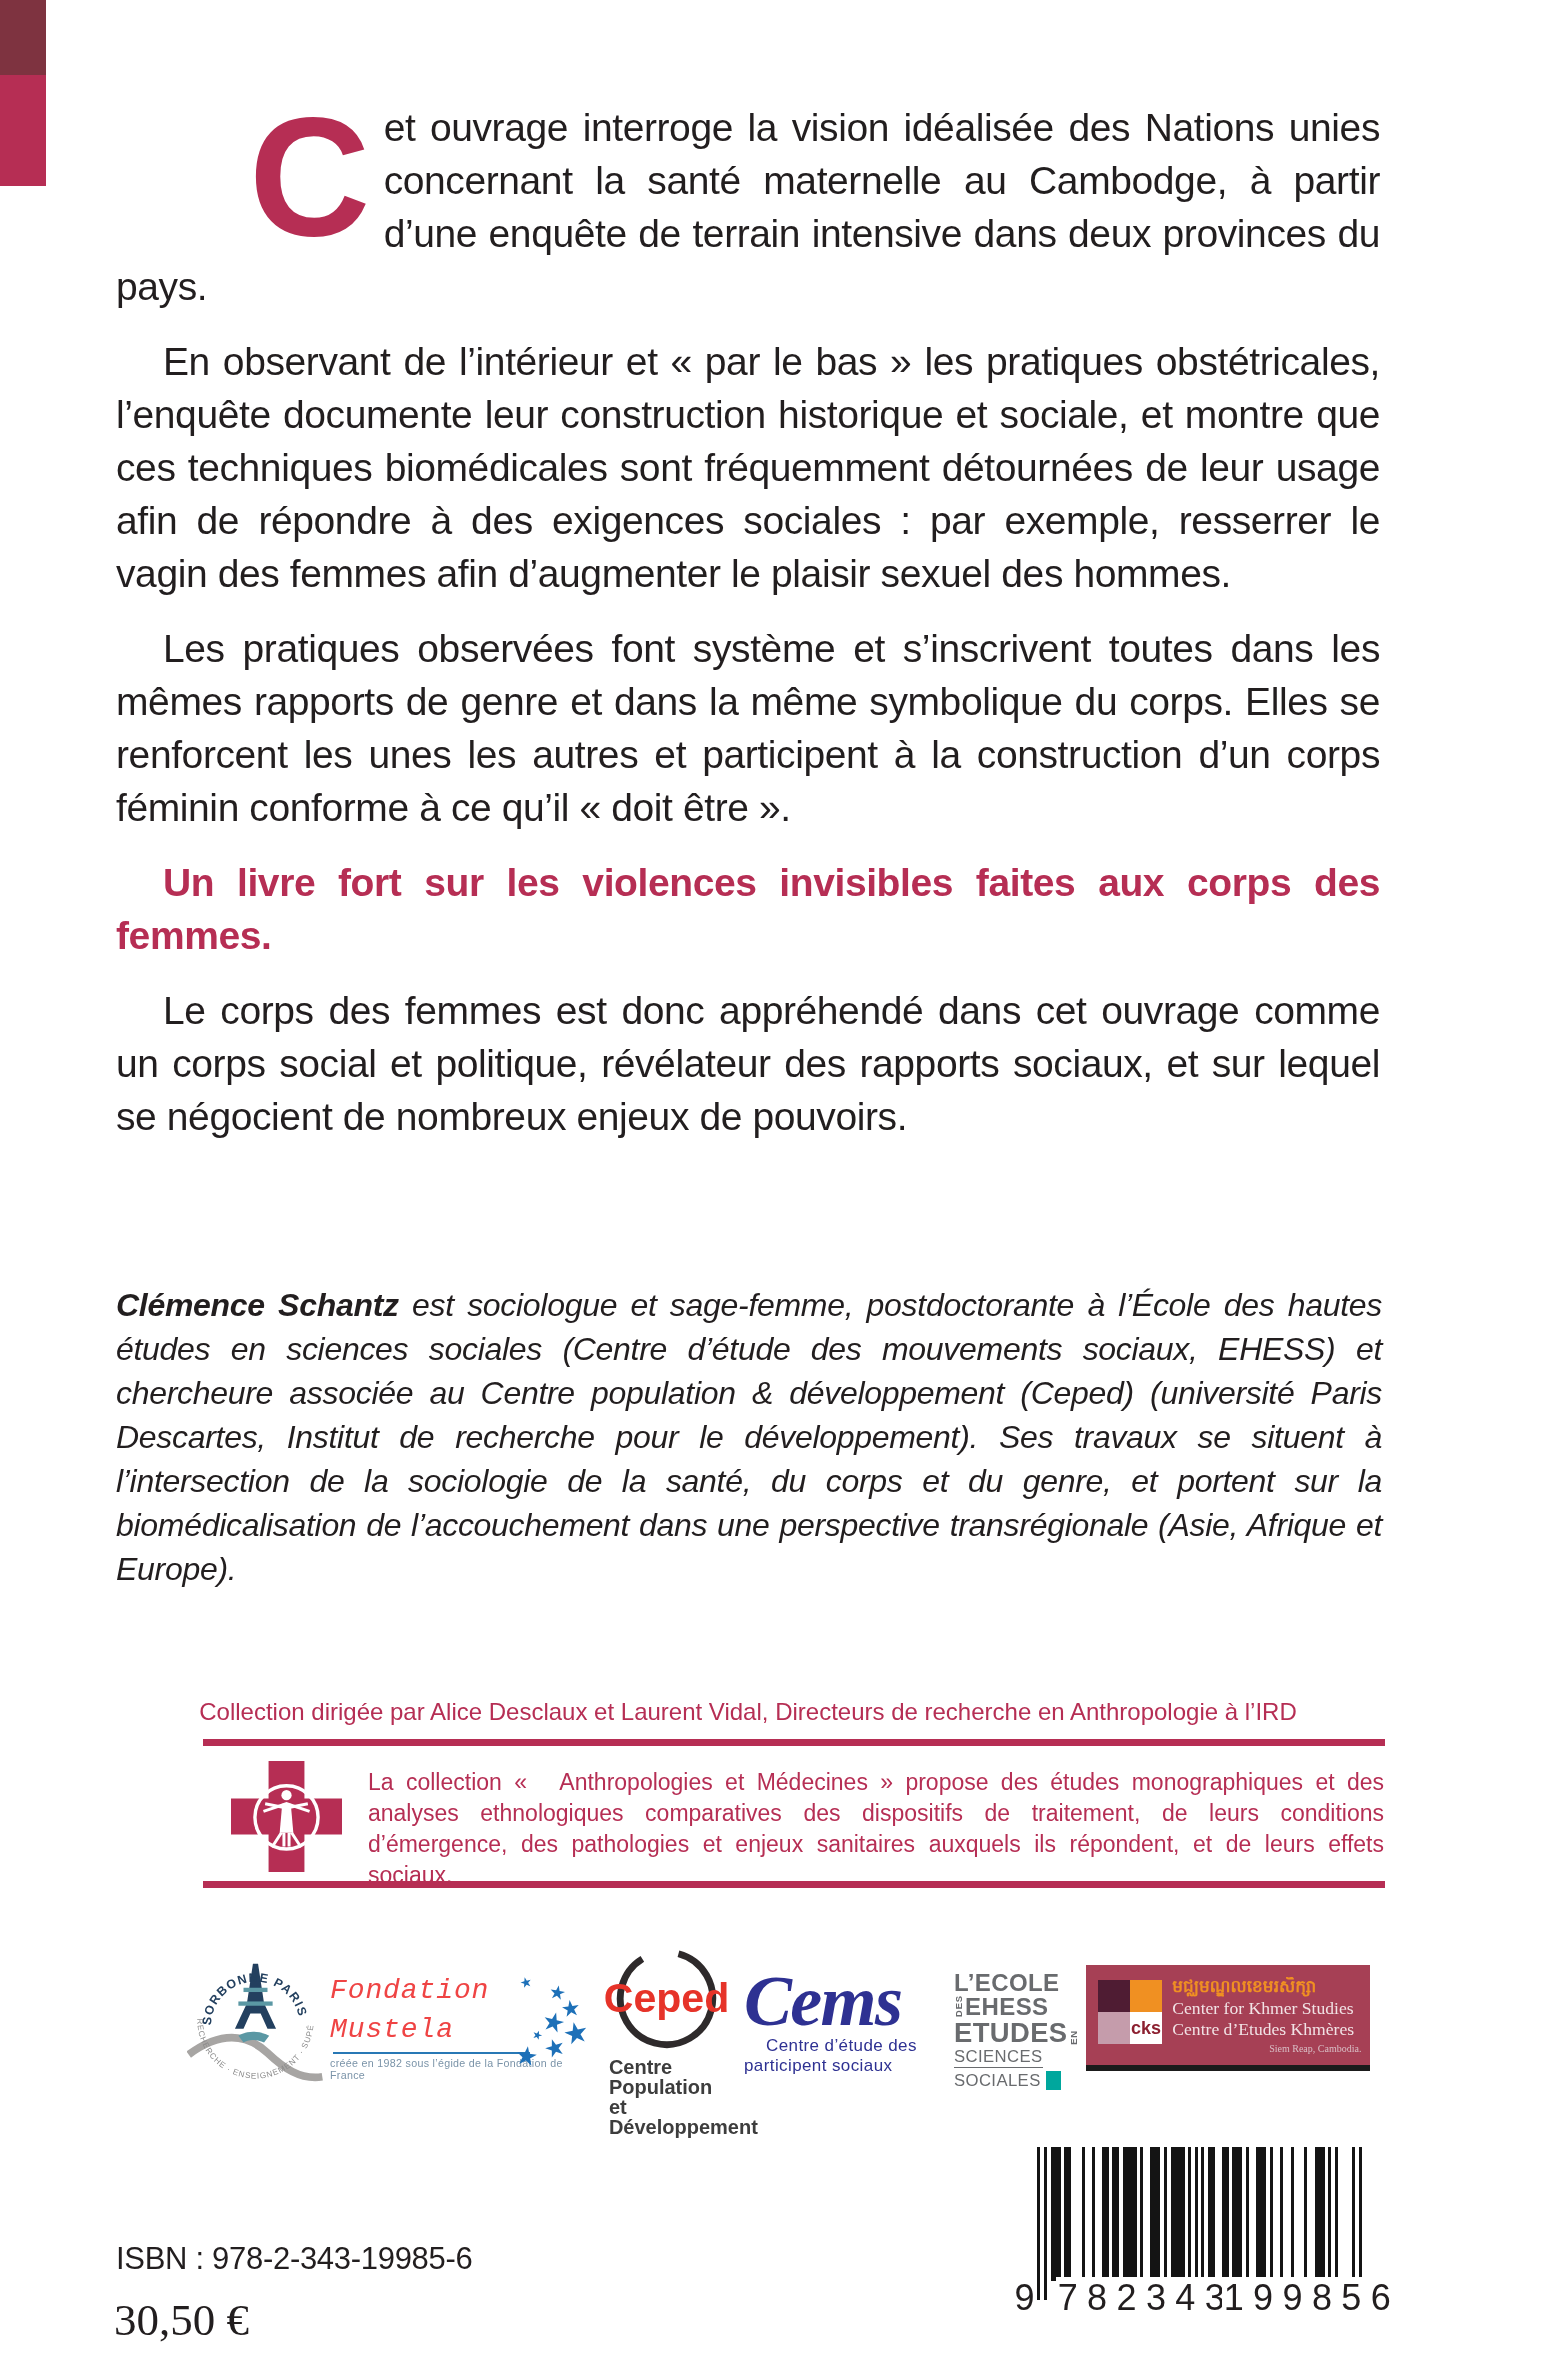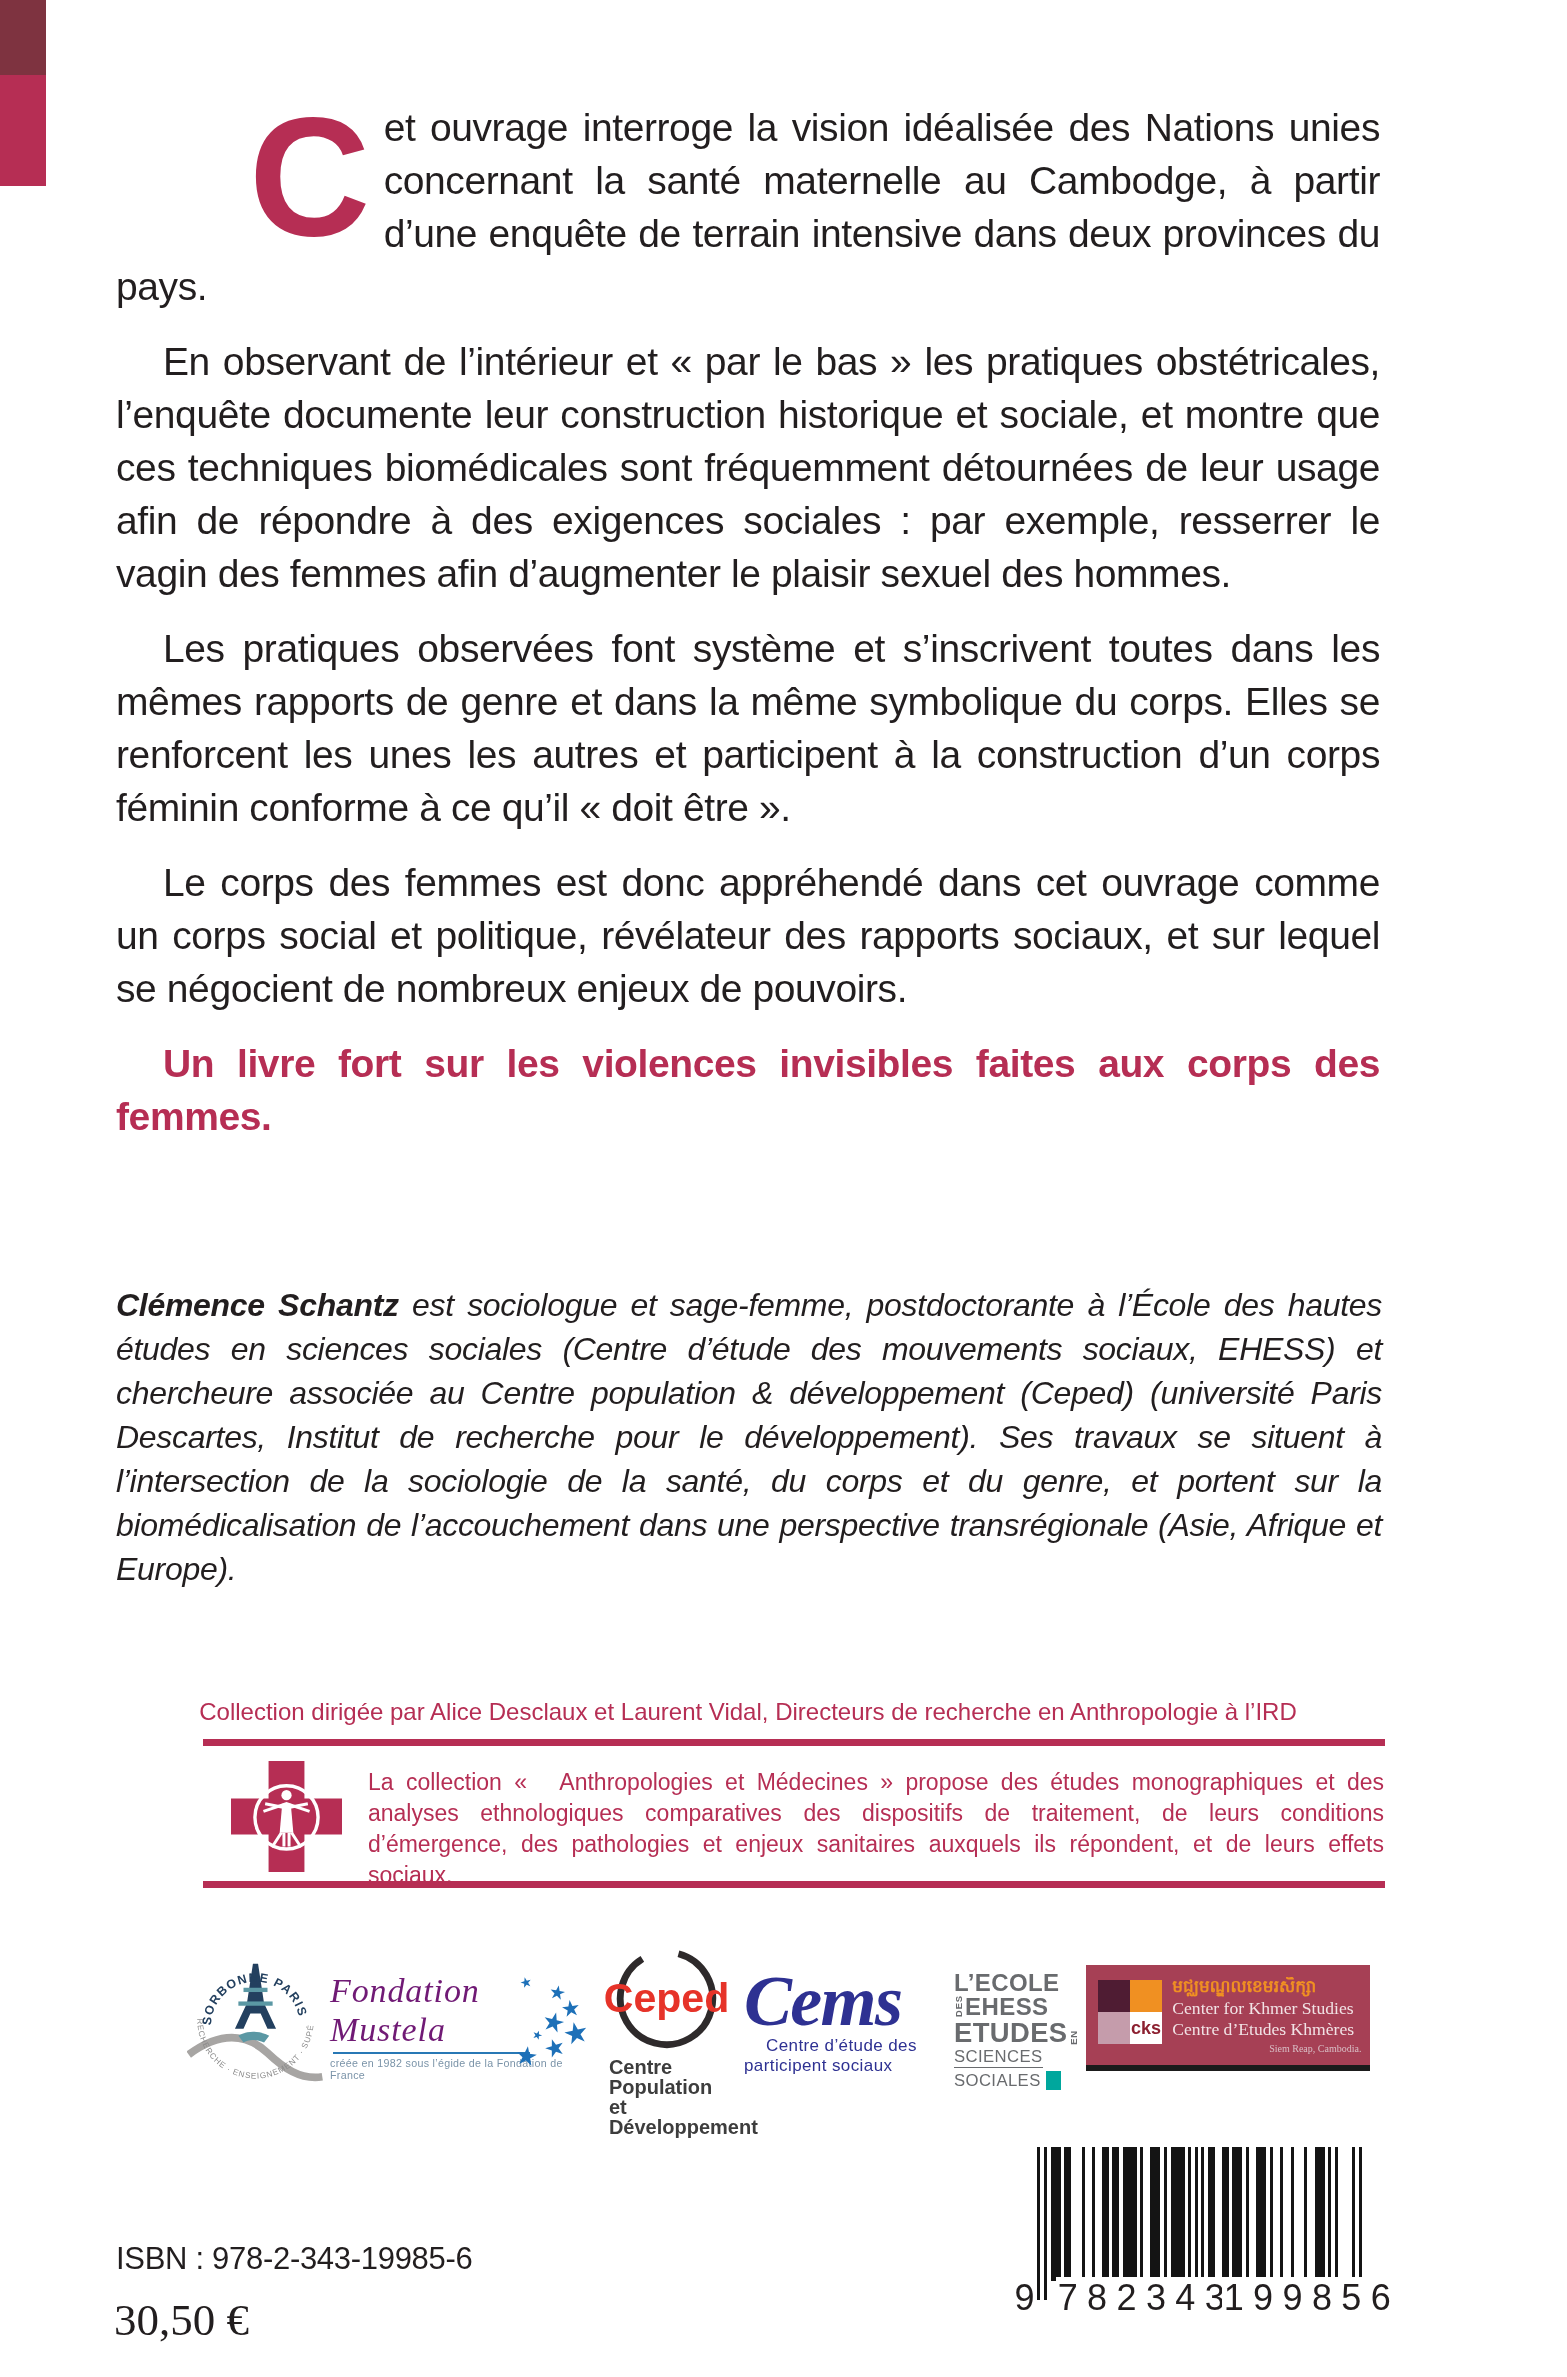--- a/index.html
+++ b/index.html
@@ -32,22 +32,22 @@
 
   .coll-box-icon{position:absolute;left:231px;top:1761px;width:111px;height:111px;}
   .coll-blurb{position:absolute;left:368px;top:1767px;width:1016px;color:#b62e54;
               font-size:23px;line-height:31px;text-align:justify;}
   .coll-blurb .cname{margin-left:20px;}
 
   
   .logo{position:absolute;}
   .sorbonne{left:187px;top:1950px;width:137px;height:150px;}
   .mustela{left:330px;top:1971px;width:266px;height:103px;}
-  .mustela .script{font-family:Liberation Serif, serif;font-style:italic;
-                   font-size:34px;color:#701a75;letter-spacing:0.9px;line-height:39px;}
+  .mustela .script{font-family:Liberation Mono, monospace;font-style:italic;
+                   font-size:28px;color:#ef4444;letter-spacing:0.9px;line-height:39px;}
   .mustela .rule-m{width:197px;height:1.7px;background:#2878b5;margin:3.4px 0 3.4px 3.4px;}
   .mustela .sub{font-size:10.7px;color:#7a93a8;letter-spacing:0.3px;}
   .star{position:absolute;color:#1d70b8;line-height:1;}
   .ceped{left:602px;top:1947px;width:129px;height:137px;text-align:center;}
   .ceped .sub{font-size:20px;font-weight:700;color:#3d3d3d;line-height:20px;text-align:left;margin-left:6.9px;}
   .cems{left:744px;top:1967px;width:197px;height:103px;color:#2e3192;}
   .cems .script{font-family:"Liberation Serif","DejaVu Serif",serif;font-style:italic;font-weight:700;
                 font-size:72px;line-height:69px;letter-spacing:-1.7px;}
   .cems .sub{font-size:17px;line-height:20px;letter-spacing:0.4px;}
   .cems .sub1{margin-left:22px;}
@@ -89,22 +89,22 @@
 
 <div class="page">
 
   <div class="corner-dark"></div>
   <div class="corner-pink"></div>
 
   <div class="synopsis">
     <p><span class="dropcap">C</span><span>et ouvrage interroge la vision idéalisée des Nations unies concernant la santé maternelle au Cambodge, à partir d’une enquête de terrain intensive dans deux provinces du pays.</span></p>
     <p class="indent">En observant de l’intérieur et « par le bas » les pratiques obstétricales, l’enquête documente leur construction historique et sociale, et montre que ces techniques biomédicales sont fréquemment détournées de leur usage afin de répondre à des exigences sociales : par exemple, resserrer le vagin des femmes afin d’augmenter le plaisir sexuel des hommes.</p>
     <p class="indent">Les pratiques observées font système et s’inscrivent toutes dans les mêmes rapports de genre et dans la même symbolique du corps. Elles se renforcent les unes les autres et participent à la construction d’un corps féminin conforme à ce qu’il « doit être ».</p>
+    <p class="indent highlight">Un livre fort sur les violences invisibles faites aux corps des femmes.</p>
     <p class="indent">Le corps des femmes est donc appréhendé dans cet ouvrage comme un corps social et politique, révélateur des rapports sociaux, et sur lequel se négocient de nombreux enjeux de pouvoirs.</p>
-    <p class="indent highlight">Un livre fort sur les violences invisibles faites aux corps des femmes.</p>
   </div>
 
   <div class="bio"><span class="author">Clémence Schantz</span><span> est sociologue et sage-femme, postdoctorante à l’École des hautes études en sciences sociales (Centre d’étude des mouvements sociaux, EHESS) et chercheure associée au Centre population &amp; développement (Ceped) (université Paris Descartes, Institut de recherche pour le développement). Ses travaux se situent à l’intersection de la sociologie de la santé, du corps et du genre, et portent sur la biomédicalisation de l’accouchement dans une perspective transrégionale (Asie, Afrique et Europe).</span></div>
 
   <div class="collection-line">Collection dirigée par Alice Desclaux et Laurent Vidal, Directeurs de recherche en Anthropologie à l’IRD</div>
 
   <div class="rule rule-top"></div>
 
   <svg class="coll-box-icon" viewBox="0 0 130 130">
     <path d="M44,0 H86 V44 H130 V86 H86 V130 H44 V86 H0 V44 H44 Z" fill="#b62e54"></path>

